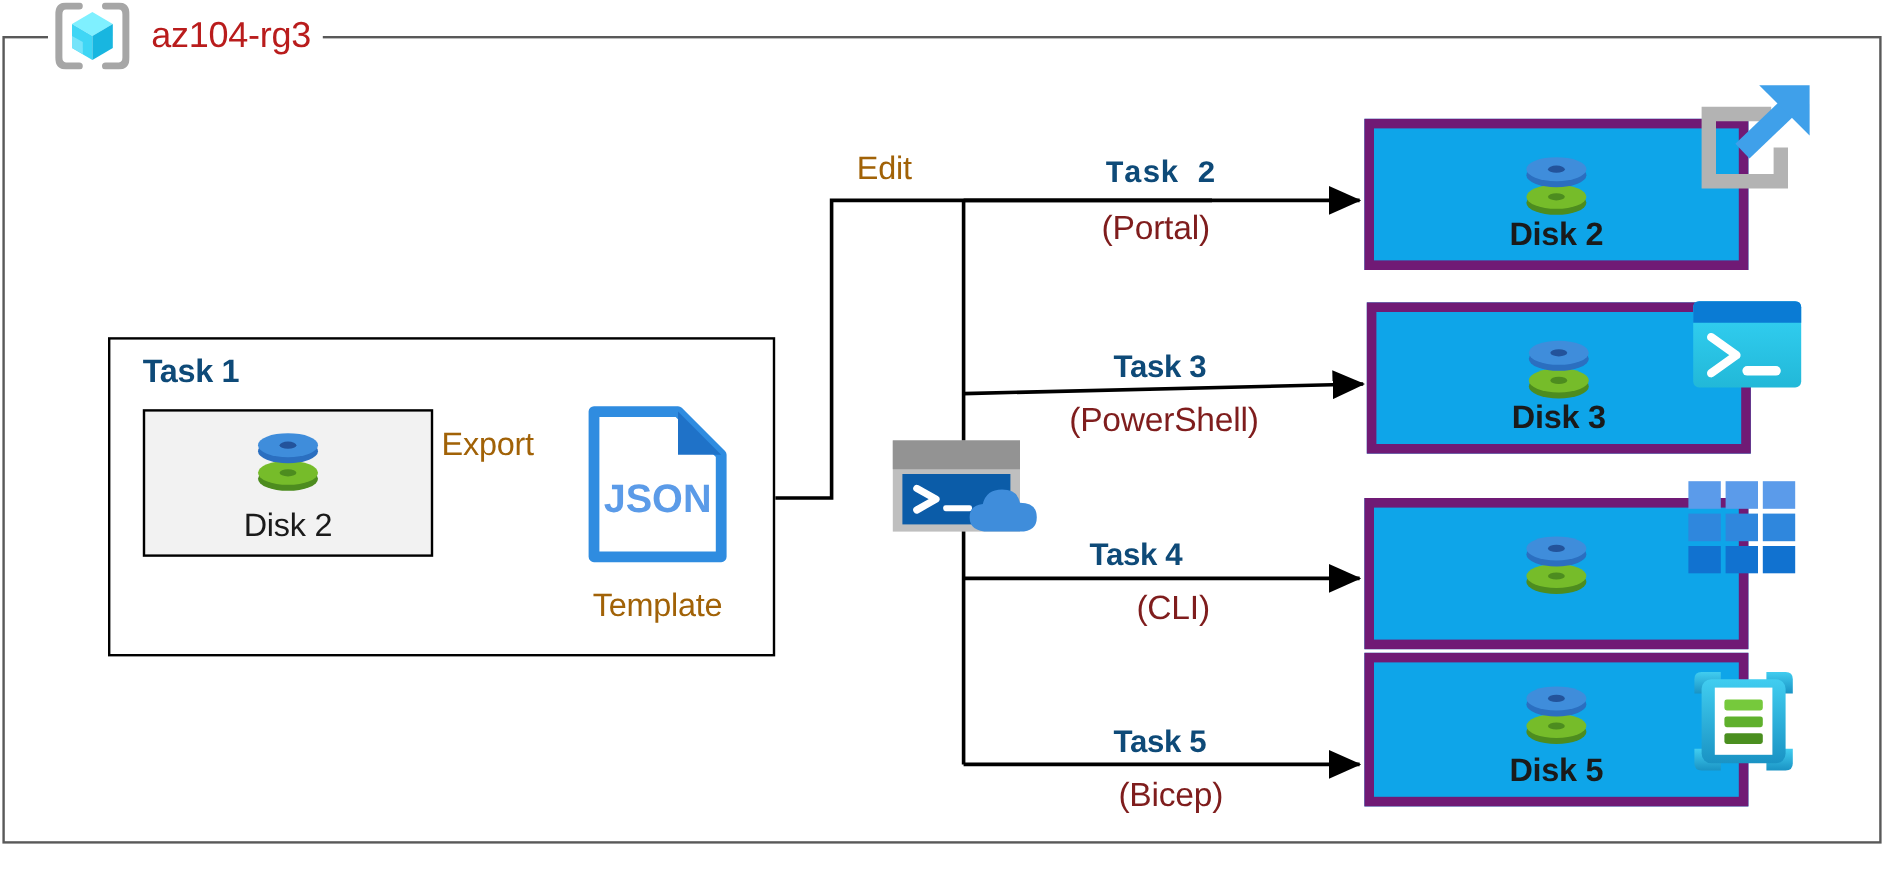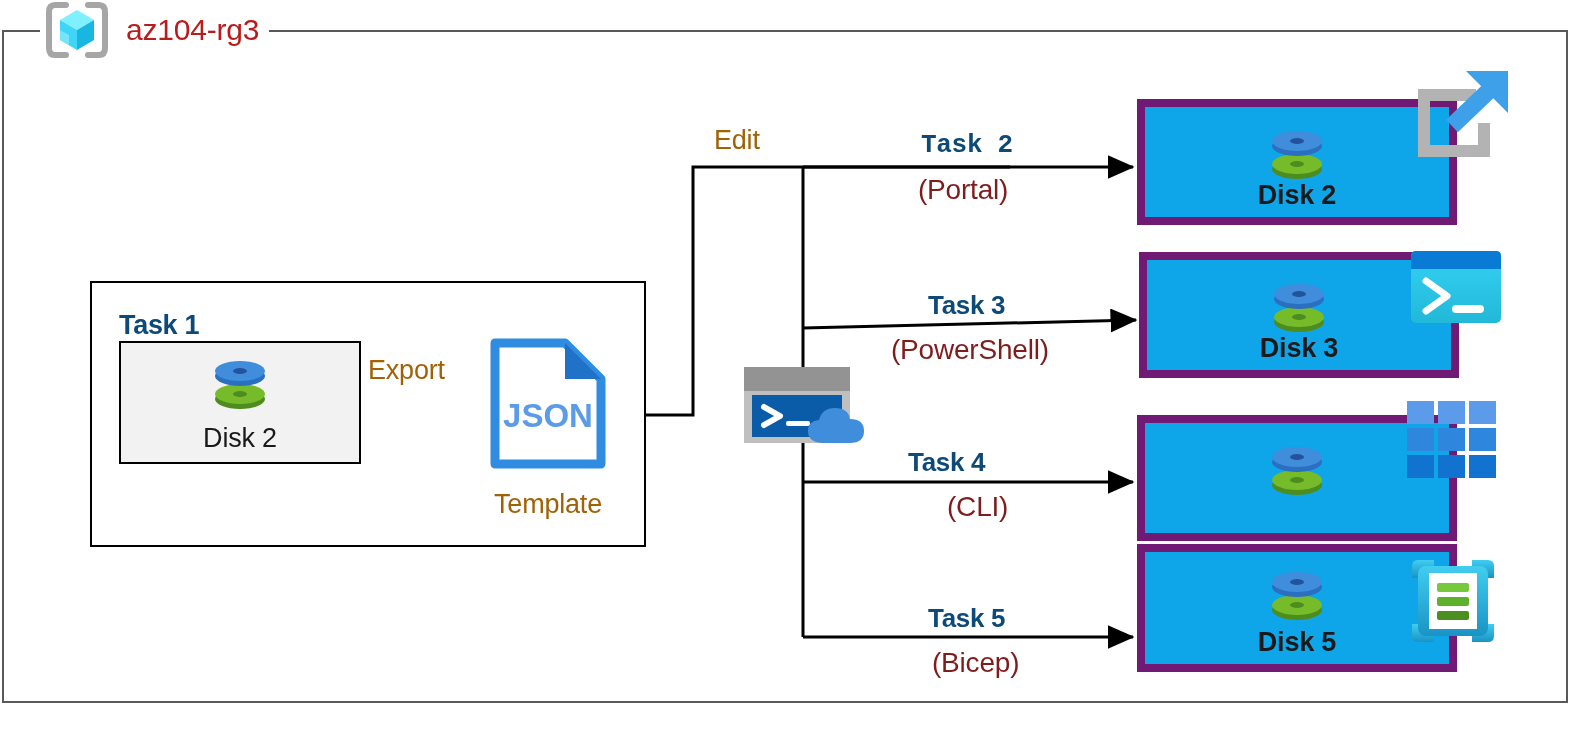--- a/index.html
+++ b/index.html
@@ -41,21 +41,20 @@
     position:absolute;left:90px;top:281px;
     width:556px;height:266px;
     border:2px solid #000000;
     box-sizing:border-box;
     background:#ffffff;
   }
   .task1-label{
     position:absolute;left:119px;top:294px;
     font-size:27px;font-weight:bold;color:#0e4a78;
     letter-spacing:-0.3px;
-    margin-top:16px;
   }
   .disk1-box{
     position:absolute;left:119px;top:341px;
     width:242px;height:123px;
     border:2px solid #000000;
     background:#f2f2f2;
     box-sizing:border-box;
   }
   .disk-box{
     background:#0ea5e9;

